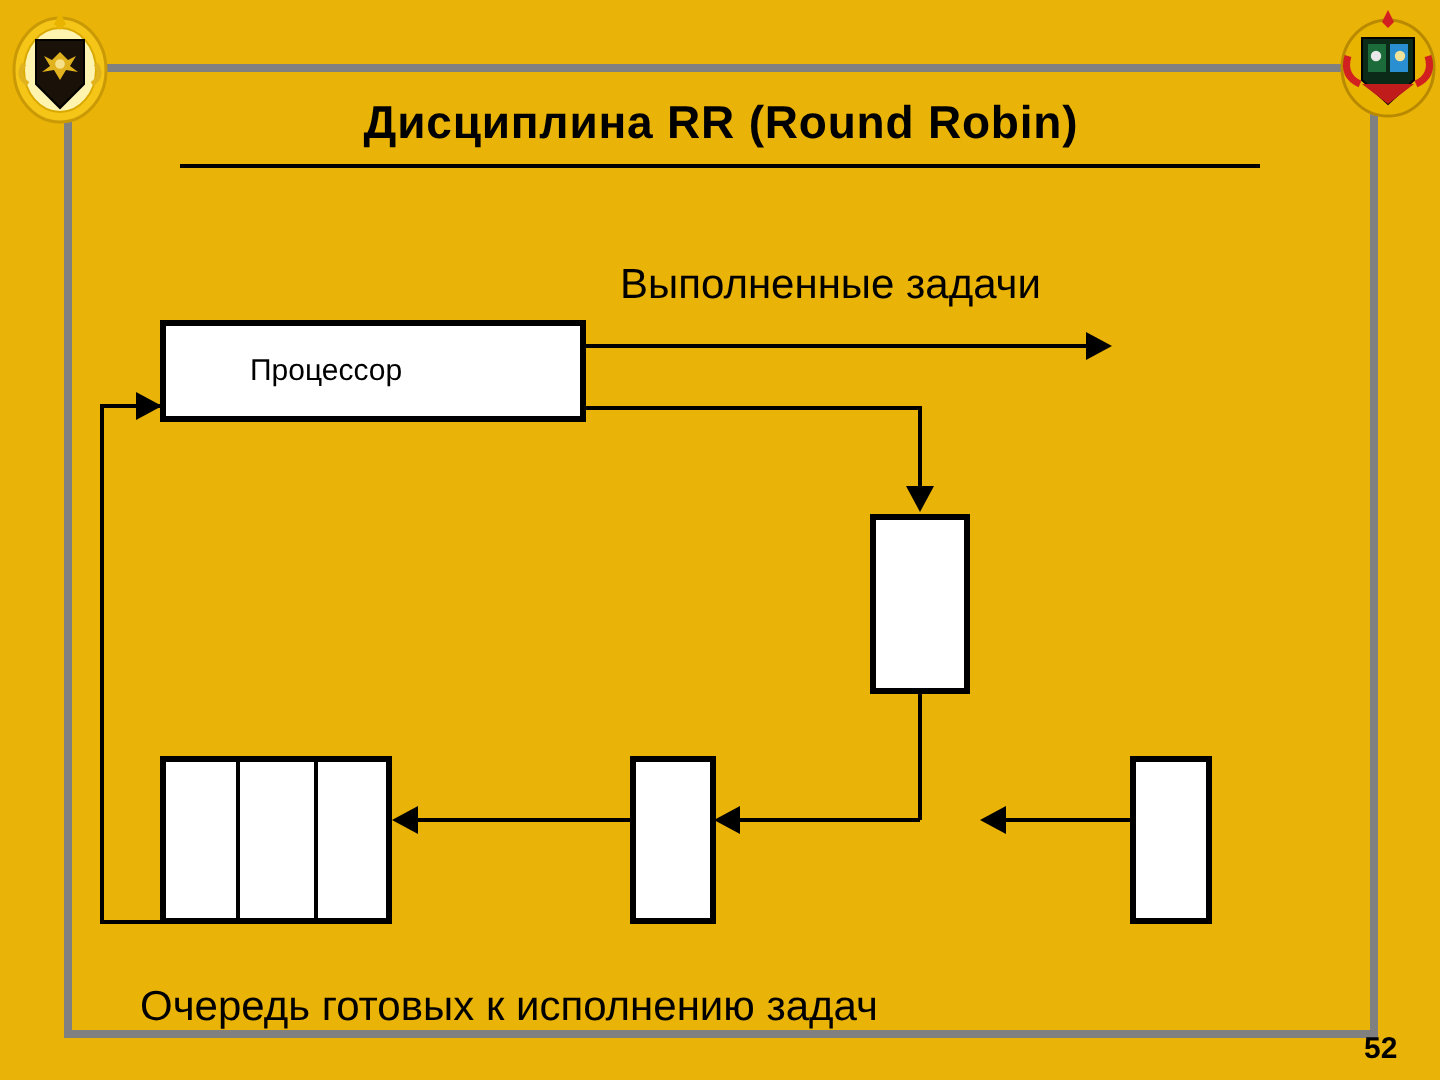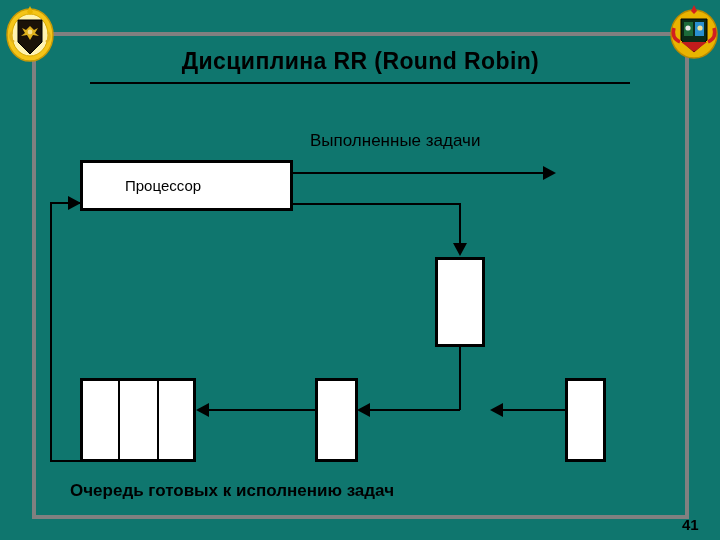--- a/index.html
+++ b/index.html
@@ -4,21 +4,21 @@
 <style>
   html, body {
     margin: 0;
     padding: 0;
     background: #ffffff;
   }
   #slide {
     position: relative;
     width: 720px;
     height: 540px;
-    background: #0f766e;
+    background: #eab308;
     overflow: hidden;
     font-family: "Liberation Sans", sans-serif;
   }
 
   
   .frame-line {
     position: absolute;
     background: #808080;
   }
   .frame-top    { left: 32px;  top: 32px;  width: 657px; height: 4px; }
@@ -103,21 +103,21 @@
   }
   .arrow-down {
     border-left: 7px solid transparent;
     border-right: 7px solid transparent;
     border-top: 13px solid #000000;
   }
 
   
   .caption {
     position: absolute;
-    font-size: 17px;
+    font-size: 21px;
     color: #000000;
     white-space: nowrap;
   }
 
   
   .page-number {
     position: absolute;
     left: 682px;
     top: 516px;
     font-size: 15px;
@@ -190,17 +190,17 @@
 
   <div class="box" style="left:80px; top:378px; width:116px; height:84px;"></div>
   <div class="divider" style="left:118px; top:378px; height:84px;"></div>
   <div class="divider" style="left:157px; top:378px; height:84px;"></div>
 
   <div class="hline" style="left:50px; top:460px; width:32px;"></div>
   <div class="vline" style="left:50px; top:202px; height:260px;"></div>
   <div class="hline" style="left:50px; top:202px; width:32px;"></div>
   <div class="arrow arrow-right" style="left:68px; top:196px;"></div>
 
-  <div class="caption" style="left:70px; top:481px;font-weight:bold;">Очередь  готовых  к  исполнению  задач</div>
-
-  <div class="page-number">41</div>
+  <div class="caption" style="left:70px; top:492px;">Очередь  готовых  к  исполнению  задач</div>
+
+  <div class="page-number">52</div>
 
 </div>
 
 </body></html>

